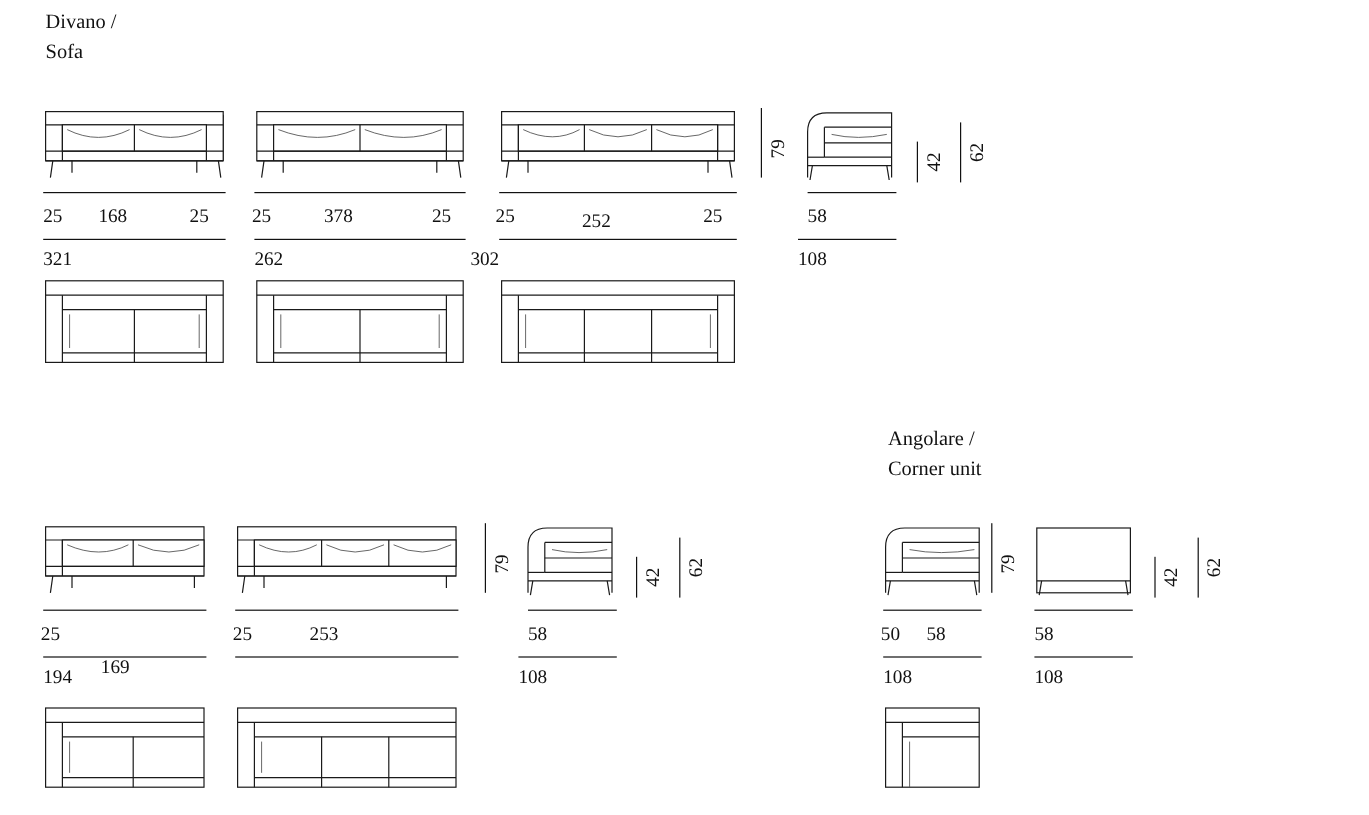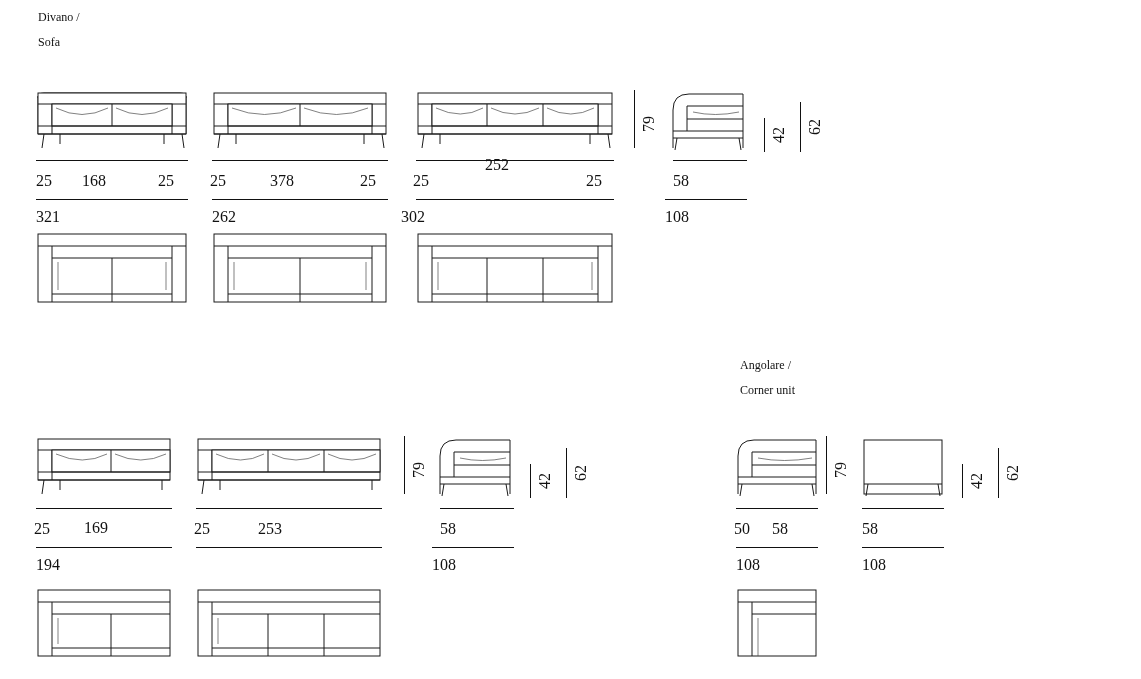--- a/index.html
+++ b/index.html
@@ -15,21 +15,21 @@
     color: #1a1a1a;
     overflow: hidden;
   }
   .page {
     position: relative;
     width: 1141px;
     height: 679px;
   }
   .section-title {
     position: absolute;
-    font-size: 12px;
+    font-size: 17px;
     line-height: 25px;
     white-space: pre-line;
     color: #111;
   }
   .dim-label {
     position: absolute;
     font-size: 16px;
     color: #111;
     text-align: left;
   }
@@ -131,24 +131,24 @@
       <path class="ln" d="M16,18 L16,48 M182,18 L182,48"></path>
       <rect class="ln fillw" x="16" y="18" width="166" height="22"></rect>
       <path class="ln" d="M71,18 L71,40 M127,18 L127,40"></path>
       <path class="ln-soft" d="M20,22 Q45,34 67,22 M75,22 Q99,34 123,22 M131,22 Q155,34 178,22"></path>
       <path class="ln" d="M2,40 L196,40 M2,48 L196,48"></path>
       <path class="ln" d="M8,48 L6,62 M192,48 L194,62 M24,48 L24,58 M174,48 L174,58"></path>
     </svg>
   </div>
   <div class="rule h" style="left:416px; top:160px; width:198px;"></div>
   <div class="dim-label" style="left:413px; top:172px; width:28px;">25</div>
-  <div class="dim-label" style="left:485px; top:156px; width:60px;">252</div>
+  <div class="dim-label" style="left:485px; top:176px; width:60px;">252</div>
   <div class="dim-label" style="left:586px; top:172px; width:28px;">25</div>
   <div class="rule h" style="left:416px; top:199px; width:198px;"></div>
-  <div class="dim-label" style="left:401px; top:208px; width:198px;">302</div>
+  <div class="dim-label" style="left:392px; top:208px; width:198px;">302</div>
 
   <div class="fig" style="left:416px; top:232px;">
     <svg width="198" height="72" viewBox="0 0 198 72">
       <rect class="ln fillw" x="2" y="2" width="194" height="68"></rect>
       <path class="ln" d="M2,14 L196,14"></path>
       <path class="ln" d="M16,14 L16,70 M182,14 L182,70"></path>
       <path class="ln" d="M16,26 L182,26"></path>
       <path class="ln" d="M71,26 L71,70 M127,26 L127,70"></path>
       <path class="ln" d="M16,62 L182,62"></path>
       <path class="ln-soft" d="M22,30 L22,58 M176,30 L176,58"></path>
@@ -191,21 +191,21 @@
       <path class="ln" d="M16,18 L16,48"></path>
       <rect class="ln fillw" x="16" y="18" width="118" height="22"></rect>
       <path class="ln" d="M75,18 L75,40"></path>
       <path class="ln-soft" d="M20,22 Q47,34 71,22 M79,22 Q105,34 130,22"></path>
       <path class="ln" d="M2,40 L134,40 M2,48 L134,48"></path>
       <path class="ln" d="M8,48 L6,62 M24,48 L24,58 M126,48 L126,58"></path>
     </svg>
   </div>
   <div class="rule h" style="left:36px; top:508px; width:136px;"></div>
   <div class="dim-label" style="left:34px; top:520px; width:28px;">25</div>
-  <div class="dim-label" style="left:84px; top:519px; width:56px;">169</div>
+  <div class="dim-label" style="left:84px; top:548px; width:56px;">169</div>
   <div class="rule h" style="left:36px; top:547px; width:136px;"></div>
   <div class="dim-label" style="left:36px; top:556px; width:136px;">194</div>
 
   <div class="fig" style="left:36px; top:588px;">
     <svg width="136" height="70" viewBox="0 0 136 70">
       <rect class="ln fillw" x="2" y="2" width="132" height="66"></rect>
       <path class="ln" d="M2,14 L134,14"></path>
       <path class="ln" d="M16,14 L16,68"></path>
       <path class="ln" d="M16,26 L134,26"></path>
       <path class="ln" d="M75,26 L75,68"></path>

